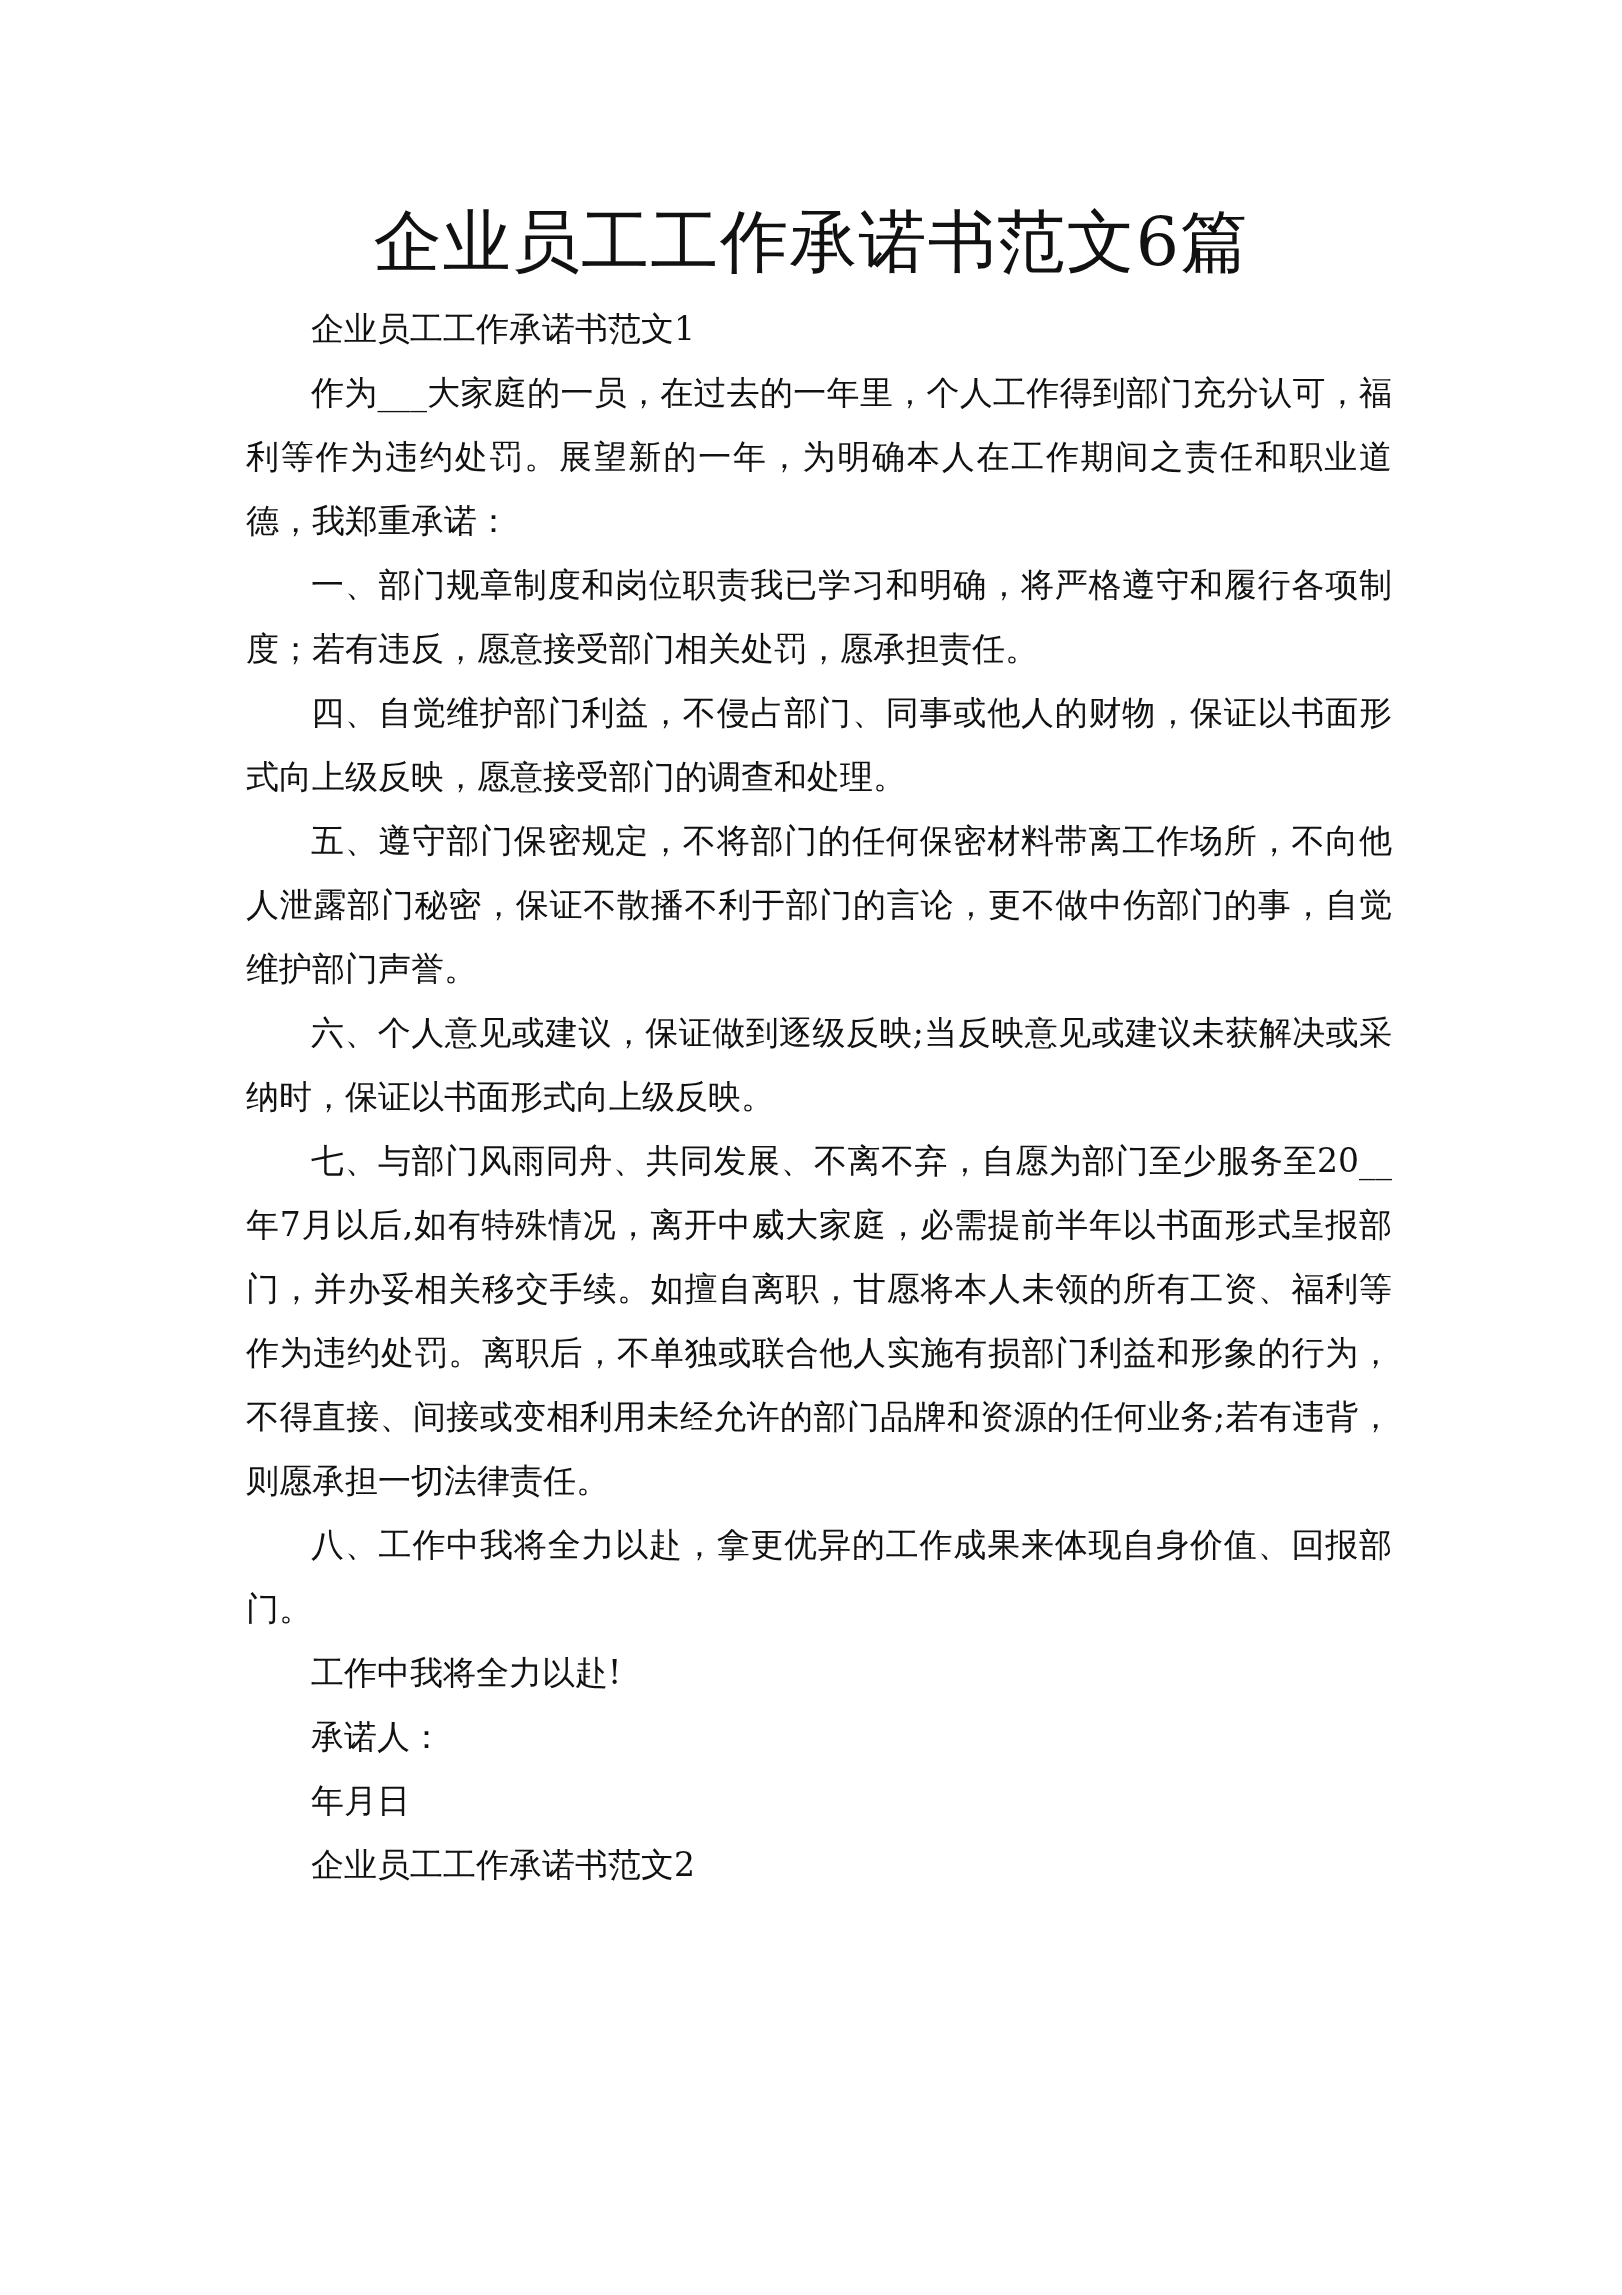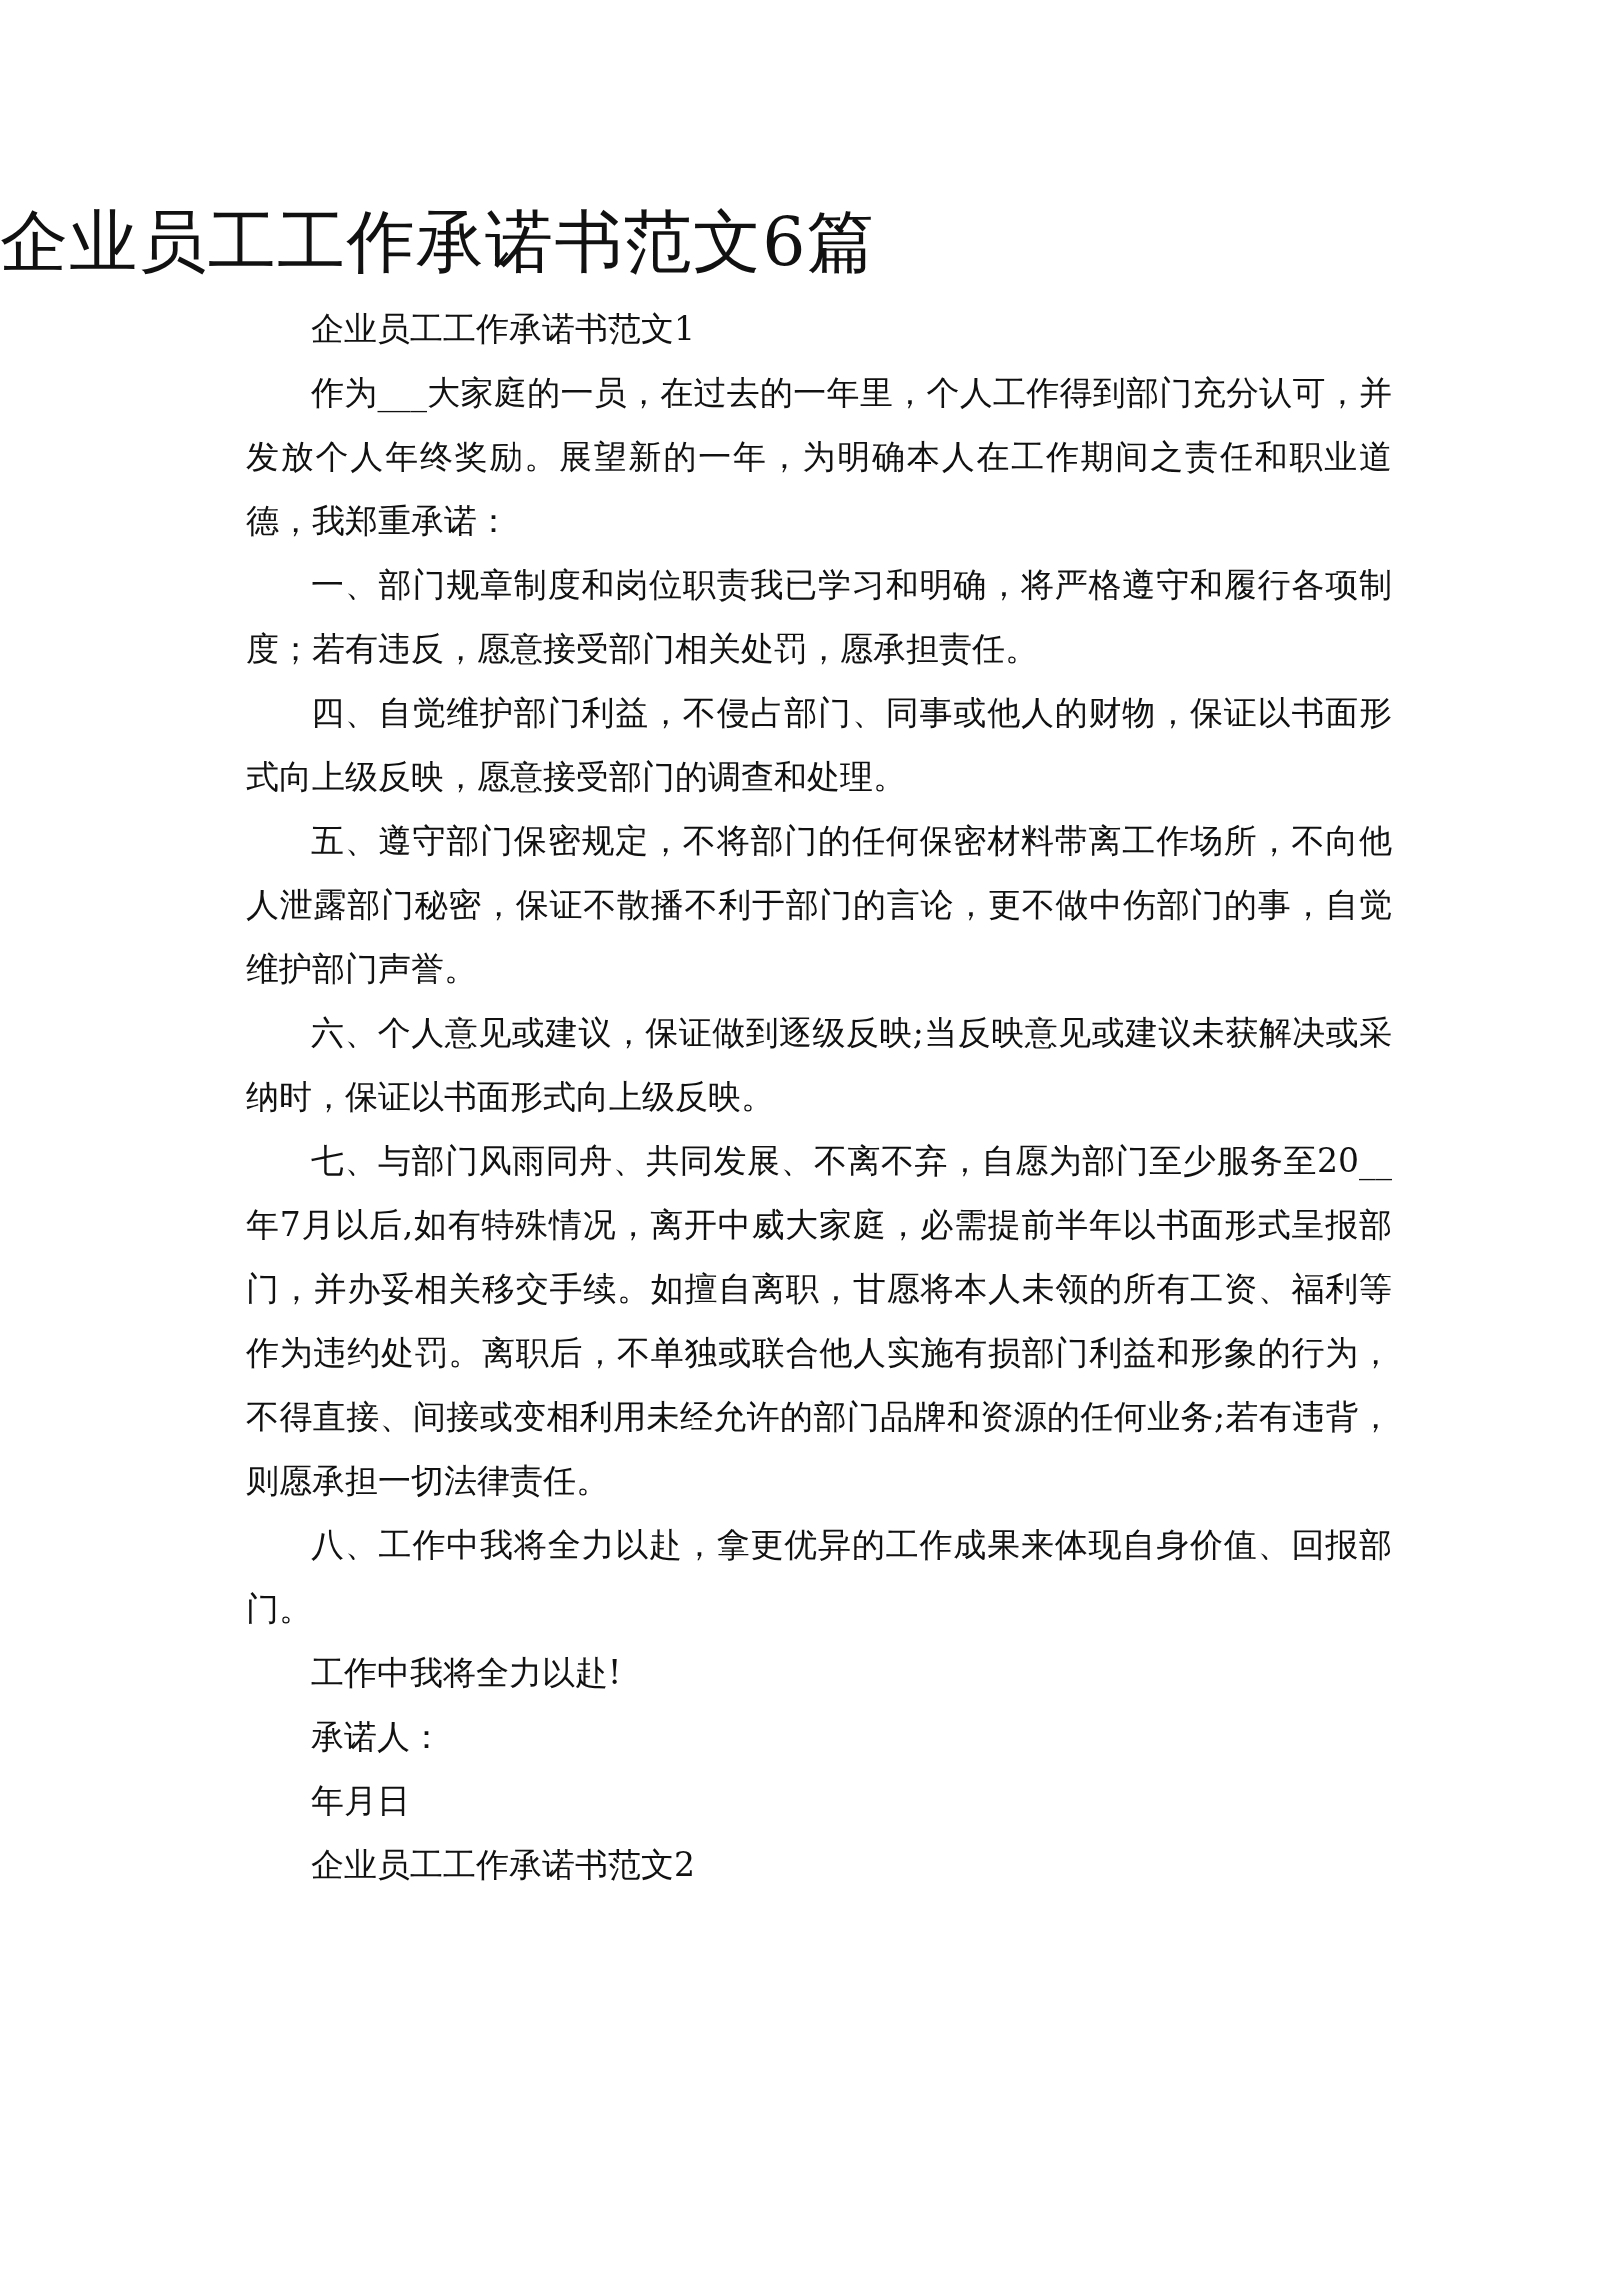--- a/index.html
+++ b/index.html
@@ -21,20 +21,21 @@
       top: 0;
       width: 1623px;
       height: 2295px;
       background: #ffffff;
     }
     .title {
       position: absolute;
       left: 0;
       top: 196px;
       width: 1623px;
+      text-align: center;
       font-size: 68px;
       line-height: 92px;
       font-weight: normal;
       letter-spacing: 1.3px;
       margin: 0;
     }
     .body {
       position: absolute;
       left: 246px;
       top: 297px;
@@ -51,21 +52,21 @@
     }
   </style>
 </head>
 <body>
 
 <div class="page">
   <h1 class="title">企业员工工作承诺书范文6篇</h1>
 
   <div class="body">
     <p class="para">企业员工工作承诺书范文1</p>
-    <p class="para">作为___大家庭的一员，在过去的一年里，个人工作得到部门充分认可，并发放个人年终奖励。展望新的一年，为明确本人在工作期间之责任和职业道德，我郑重承诺：</p>
+    <p class="para">作为___大家庭的一员，在过去的一年里，个人工作得到部门充分认可，福利等作为违约处罚。展望新的一年，为明确本人在工作期间之责任和职业道德，我郑重承诺：</p>
     <p class="para">一、部门规章制度和岗位职责我已学习和明确，将严格遵守和履行各项制度；若有违反，愿意接受部门相关处罚，愿承担责任。</p>
     <p class="para">四、自觉维护部门利益，不侵占部门、同事或他人的财物，保证以书面形式向上级反映，愿意接受部门的调查和处理。</p>
     <p class="para">五、遵守部门保密规定，不将部门的任何保密材料带离工作场所，不向他人泄露部门秘密，保证不散播不利于部门的言论，更不做中伤部门的事，自觉维护部门声誉。</p>
     <p class="para">六、个人意见或建议，保证做到逐级反映;当反映意见或建议未获解决或采纳时，保证以书面形式向上级反映。</p>
     <p class="para">七、与部门风雨同舟、共同发展、不离不弃，自愿为部门至少服务至20__年7月以后,如有特殊情况，离开中威大家庭，必需提前半年以书面形式呈报部门，并办妥相关移交手续。如擅自离职，甘愿将本人未领的所有工资、福利等作为违约处罚。离职后，不单独或联合他人实施有损部门利益和形象的行为，不得直接、间接或变相利用未经允许的部门品牌和资源的任何业务;若有违背，则愿承担一切法律责任。</p>
     <p class="para">八、工作中我将全力以赴，拿更优异的工作成果来体现自身价值、回报部门。</p>
     <p class="para">工作中我将全力以赴!</p>
     <p class="para">承诺人：</p>
     <p class="para">年月日</p>
     <p class="para">企业员工工作承诺书范文2</p>

